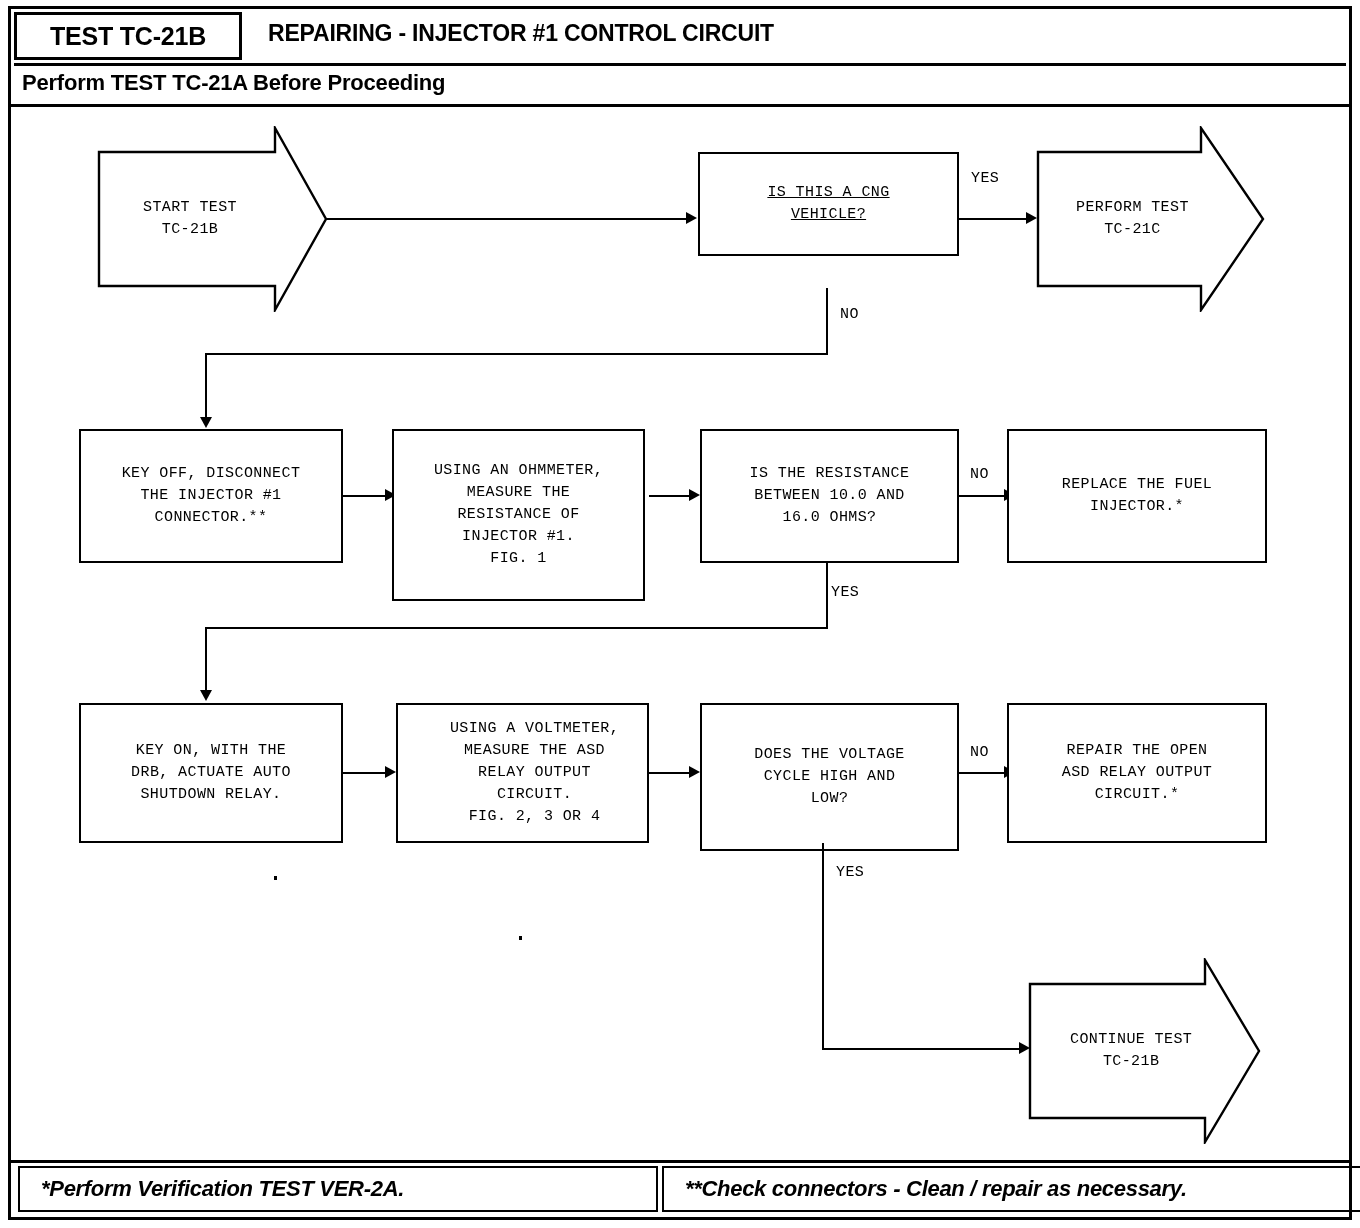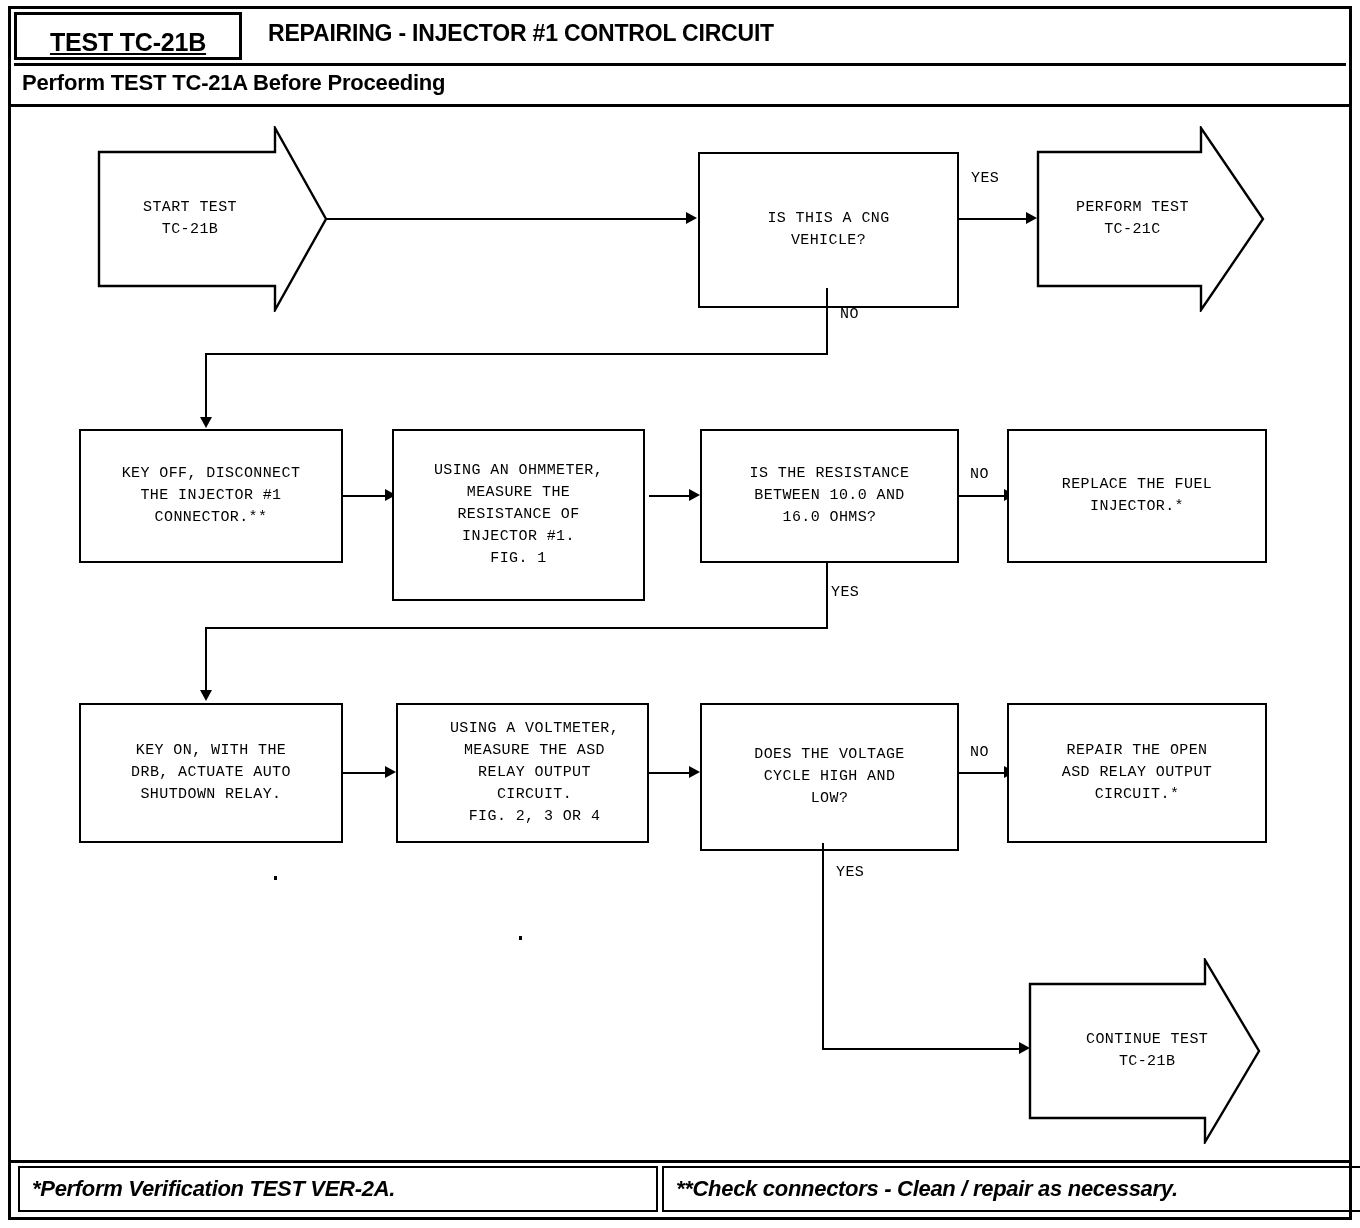--- a/index.html
+++ b/index.html
@@ -5,57 +5,57 @@
   html,body{margin:0;padding:0;background:#ffffff;}
   body{font-family:"Liberation Sans",sans-serif;}
   #page{position:relative;width:1360px;height:1228px;background:#fff;overflow:hidden;}
 
   
   .outer-frame{position:absolute;left:8px;top:6px;width:1344px;height:1214px;
                border:3px solid #000;box-sizing:border-box;}
 
   
   .hdr-testbox{position:absolute;left:14px;top:12px;width:228px;height:48px;
-               border:3px solid #000;box-sizing:border-box;display:flex;align-items:flex-end;
-               justify-content:center;text-decoration:underline;}
+               border:3px solid #000;box-sizing:border-box;display:flex;align-items:center;
+               justify-content:center;}
   .hdr-testbox span{font-size:25px;font-weight:bold;letter-spacing:-0.2px;color:#000;}
   .hdr-title{position:absolute;left:268px;top:20px;font-size:23px;font-weight:bold;
              letter-spacing:-0.2px;color:#000;white-space:nowrap;}
   .hdr-sub-rule{position:absolute;left:14px;top:63px;width:1332px;height:3px;background:#000;}
   .hdr-sub{position:absolute;left:22px;top:70px;font-size:22px;font-weight:bold;
            letter-spacing:-0.2px;color:#000;white-space:nowrap;}
   .hdr-bottom-rule{position:absolute;left:11px;top:104px;width:1338px;height:3px;background:#000;}
 
   
   .ftr-rule{position:absolute;left:11px;top:1160px;width:1338px;height:3px;background:#000;}
   .ftr-cell{position:absolute;top:1166px;height:46px;border:2px solid #000;box-sizing:border-box;
             display:flex;align-items:center;}
   .ftr-left{left:18px;width:640px;}
   .ftr-right{left:662px;width:714px;}
   .ftr-cell span{font-size:22px;font-weight:bold;font-style:italic;color:#000;
-                 white-space:nowrap;padding-left:12px;letter-spacing:-0.3px;}
+                 white-space:nowrap;padding-left:21px;letter-spacing:-0.3px;}
 
   
   .nodebox{position:absolute;border:2px solid #000;box-sizing:border-box;background:#fff;
            display:flex;align-items:center;justify-content:center;text-align:center;}
   .nodebox .txt{font-family:"Liberation Mono","DejaVu Sans Mono",monospace;
                 font-size:15px;line-height:22px;color:#000;letter-spacing:0.4px;
                 white-space:pre-line;}
 
   
   .arrowblock{position:absolute;}
   .arrowblock svg{display:block;}
   .arrowblock .txt{position:absolute;left:0;top:0;width:100%;height:100%;
                    display:flex;align-items:center;justify-content:center;text-align:center;
                    font-family:Liberation Mono, monospace;
                    font-size:15px;line-height:22px;color:#000;letter-spacing:0.4px;
                    white-space:pre-line;pointer-events:none;}
   .arrowblock.start .txt{justify-content:flex-start;padding-left:46px;}
   .arrowblock.perform .txt{justify-content:flex-start;padding-left:40px;}
-  .arrowblock.cont .txt{justify-content:flex-start;padding-left:58px;}
+  .arrowblock.cont .txt{justify-content:flex-start;padding-left:42px;}
 
   
   .hline{position:absolute;height:1.6px;background:#000;}
   .vline{position:absolute;width:1.6px;background:#000;}
   .ahead{position:absolute;width:0;height:0;}
   .ahead.right{border-top:6px solid transparent;border-bottom:6px solid transparent;
                border-left:11px solid #000;}
   .ahead.down{border-left:6px solid transparent;border-right:6px solid transparent;
               border-top:11px solid #000;}
   .elabel{position:absolute;font-family:"Liberation Mono","DejaVu Sans Mono",monospace;
@@ -82,21 +82,21 @@
     <svg width="232" height="186" viewBox="0 0 232 186">
       <path d="M2,26 L178,26 L178,2 L229,93 L178,184 L178,160 L2,160 Z" fill="#ffffff" stroke="#000000" stroke-width="2.4" stroke-linejoin="miter"></path>
     </svg>
     <div class="txt">START TEST
 TC-21B</div>
   </div>
 
   <div class="hline" style="left:326px;top:218px;width:362px;"></div>
   <div class="ahead right" style="left:686px;top:212px;"></div>
 
-  <div class="nodebox" style="left:698px;top:152px;width:261px;height:156px;">
+  <div class="nodebox" style="left:698px;top:152px;width:261px;height:104px;text-decoration:underline;">
     <div class="txt">IS THIS A CNG
 VEHICLE?</div>
   </div>
 
   <div class="hline" style="left:959px;top:218px;width:70px;"></div>
   <div class="ahead right" style="left:1026px;top:212px;"></div>
   <div class="elabel" style="left:971px;top:170px;">YES</div>
 
   <div class="arrowblock perform" style="left:1036px;top:126px;width:230px;height:186px;">
     <svg width="230" height="186" viewBox="0 0 230 186">

